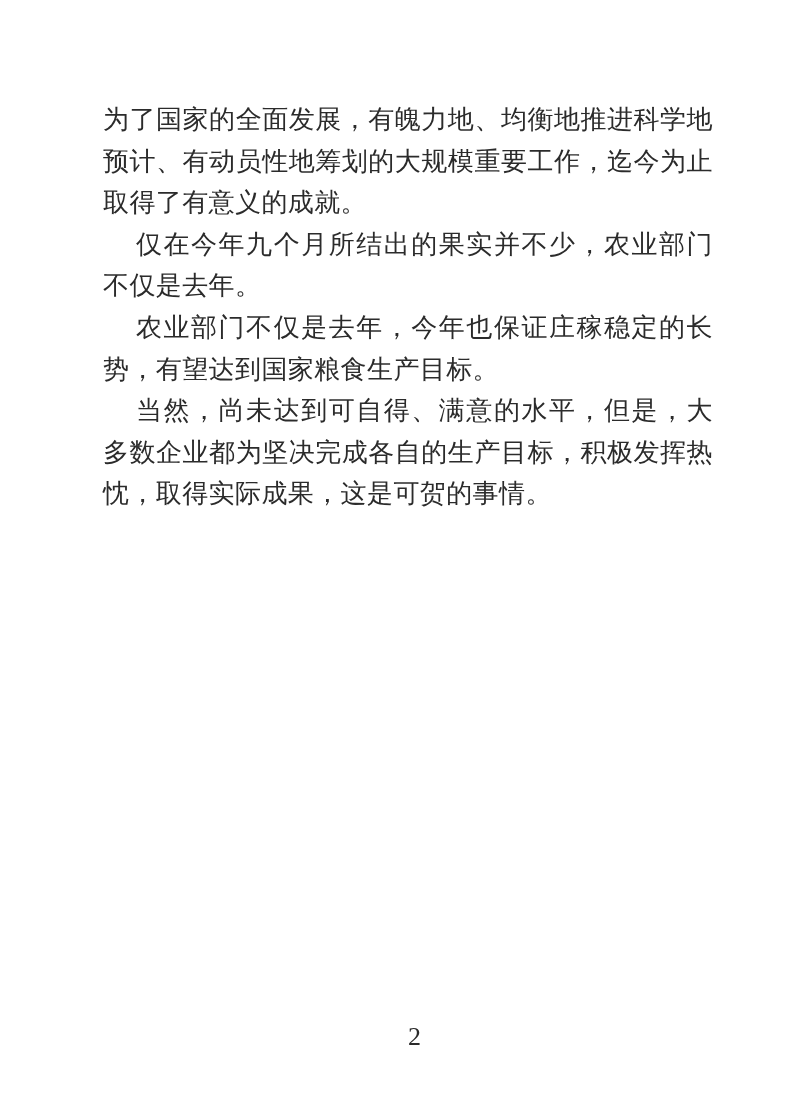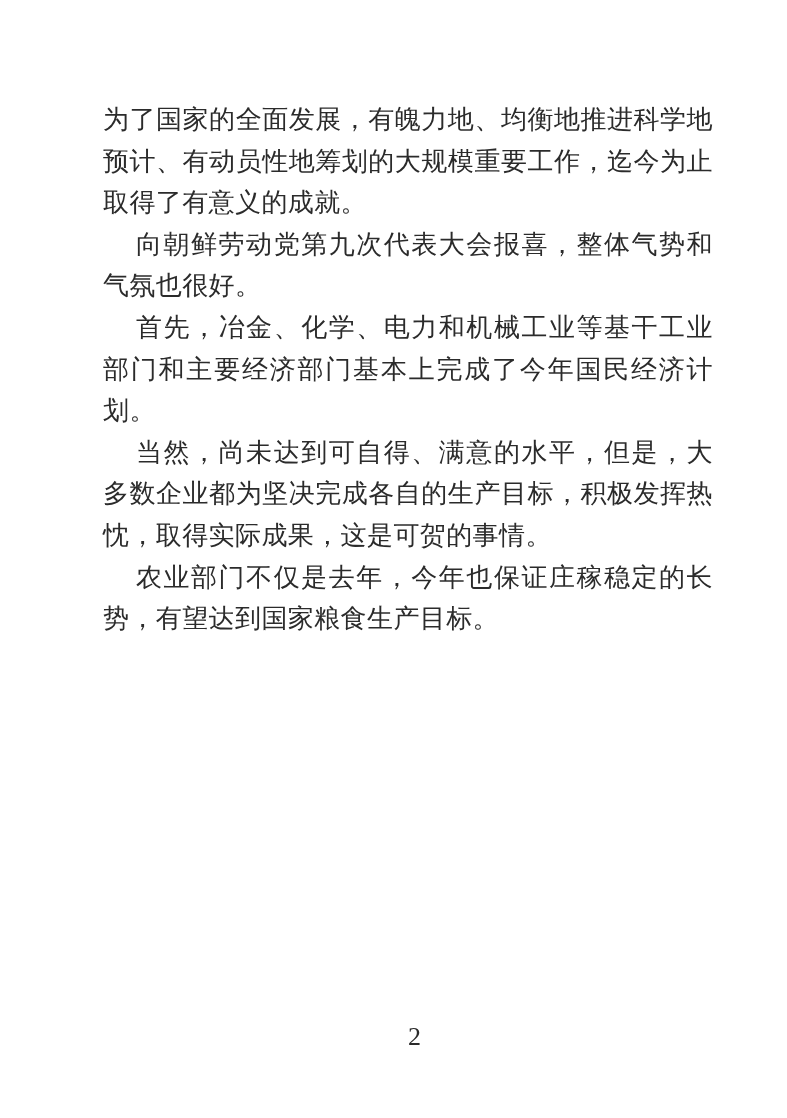--- a/index.html
+++ b/index.html
@@ -46,19 +46,18 @@
     line-height: 30px;
     color: #2b2b2b;
   }
 </style>
 </head>
 <body>
 
 <div class="page">
   <div class="doc-body">
       <p class="noindent">为了国家的全面发展，有魄力地、均衡地推进科学地预计、有动员性地筹划的大规模重要工作，迄今为止取得了有意义的成就。</p>
-      <p>向朝鲜劳动党第九次代表大会报喜，整体气势和气氛也很好。</p>
-      <p>首先，冶金、化学、电力和机械工业等基干工业部门和主要经济部门基本上完成了今年国民经济计划。</p>
+      <p>仅在今年九个月所结出的果实并不少，农业部门不仅是去年。</p>
+      <p>农业部门不仅是去年，今年也保证庄稼稳定的长势，有望达到国家粮食生产目标。</p>
       <p>当然，尚未达到可自得、满意的水平，但是，大多数企业都为坚决完成各自的生产目标，积极发挥热忱，取得实际成果，这是可贺的事情。</p>
-      <p>农业部门不仅是去年，今年也保证庄稼稳定的长势，有望达到国家粮食生产目标。</p>
     </div>
   <div class="page-footer">2</div>
 </div>
 
 </body></html>

